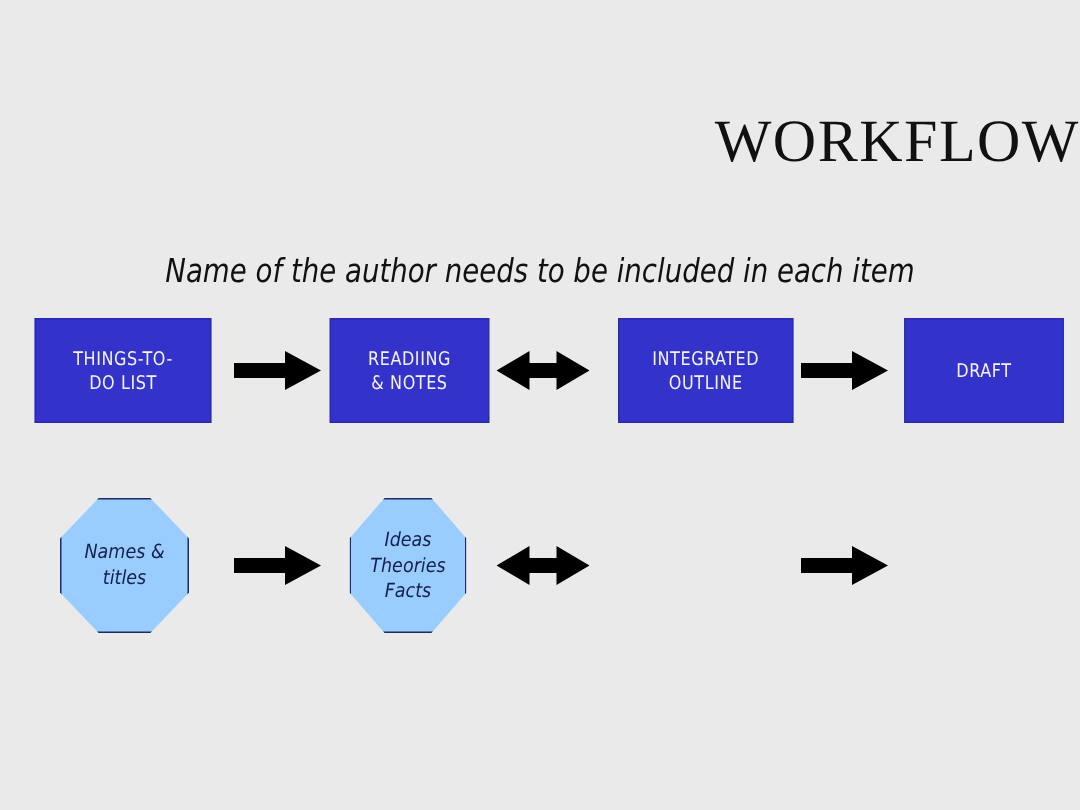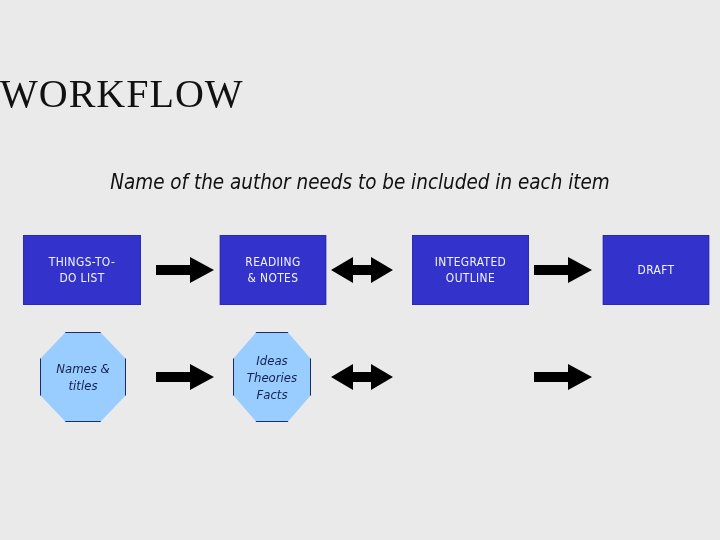--- a/index.html
+++ b/index.html
@@ -20,21 +20,21 @@
     width: 720px;
     height: 540px;
   }
 
   
   .slide-title {
     position: absolute;
     left: 0;
     top: 72px;
     width: 720px;
-    text-align: left;
+    text-align: right;
     font-family: "Liberation Serif", "DejaVu Serif", serif;
     font-size: 40px;
     line-height: 44px;
     letter-spacing: 1px;
     color: #111111;
     font-weight: 400;
   }
 
   
   .slide-subtitle {
@@ -51,21 +51,21 @@
     transform: scaleX(0.93);
     transform-origin: center center;
   }
 
   
   .row {
     position: absolute;
     left: 0;
     width: 720px;
   }
-  .row-boxes { top: 235px; height: 72px; }
+  .row-boxes { top: 212px; height: 72px; }
   .row-octs  { top: 332px; height: 92px; }
 
   
   .proc-box {
     position: absolute;
     top: 0;
     height: 70px;
     background: #3333cc;
     border: 1px solid #2a2ab0;
     box-sizing: border-box;

